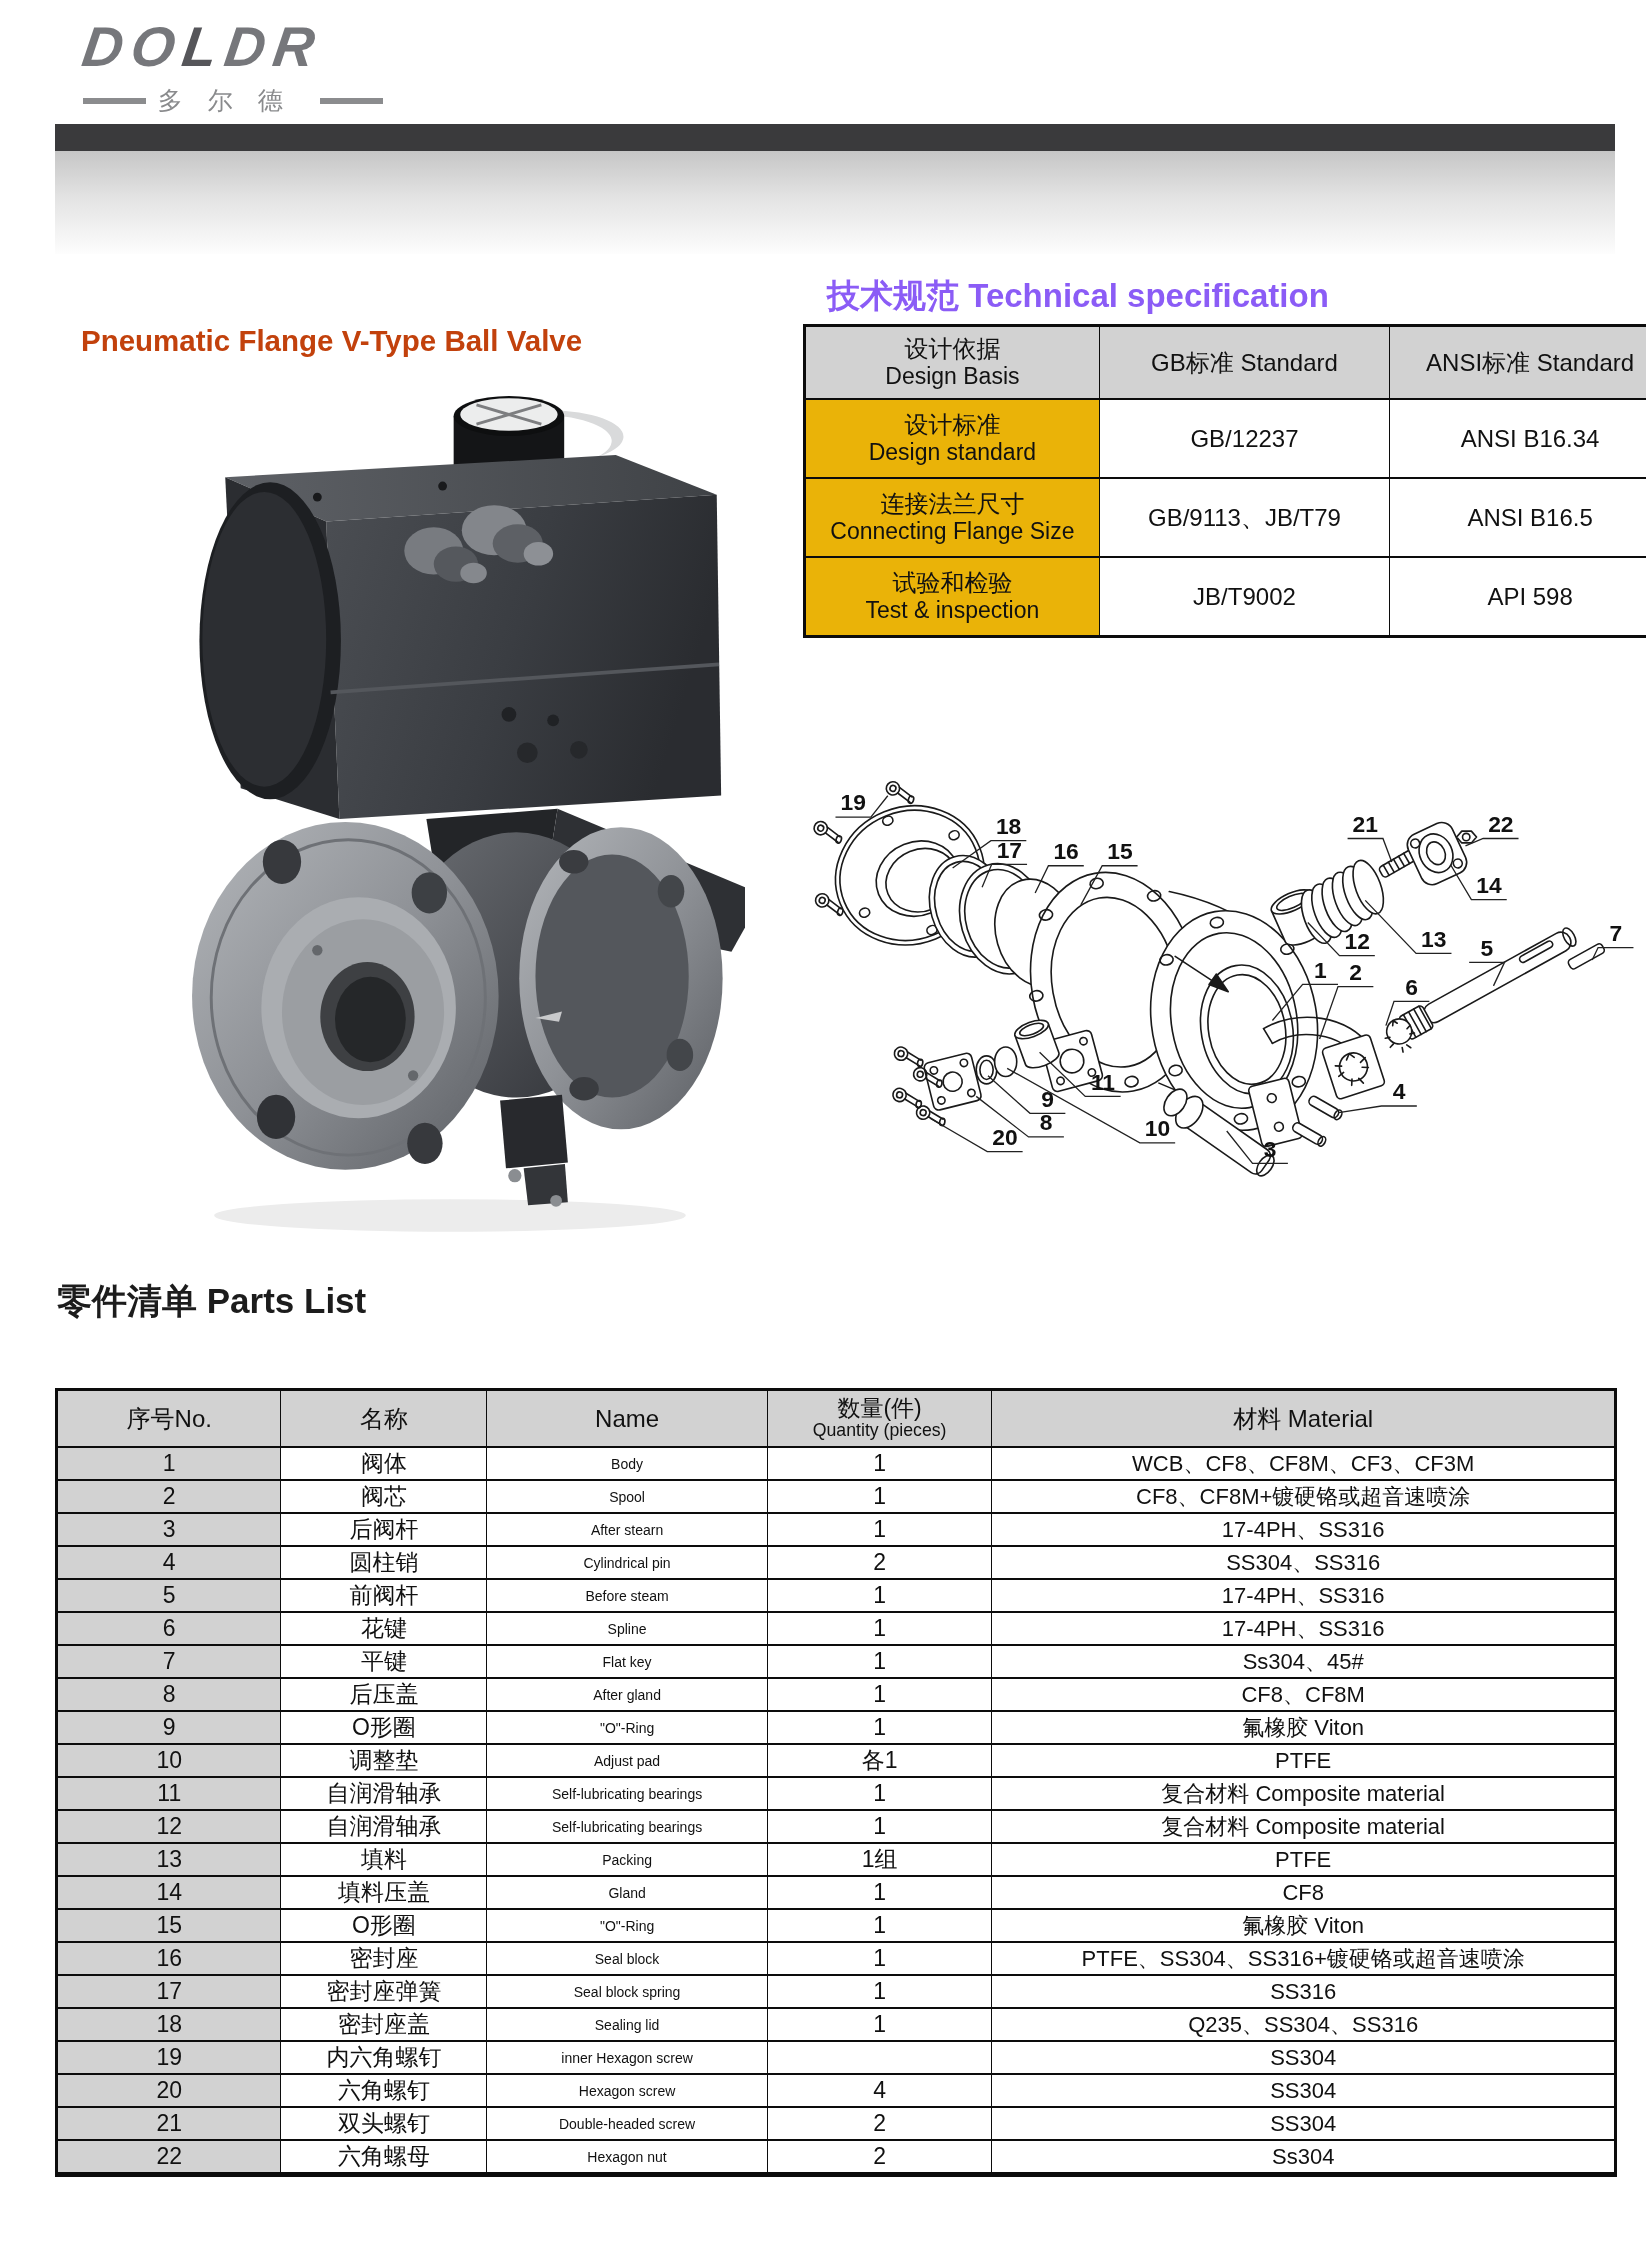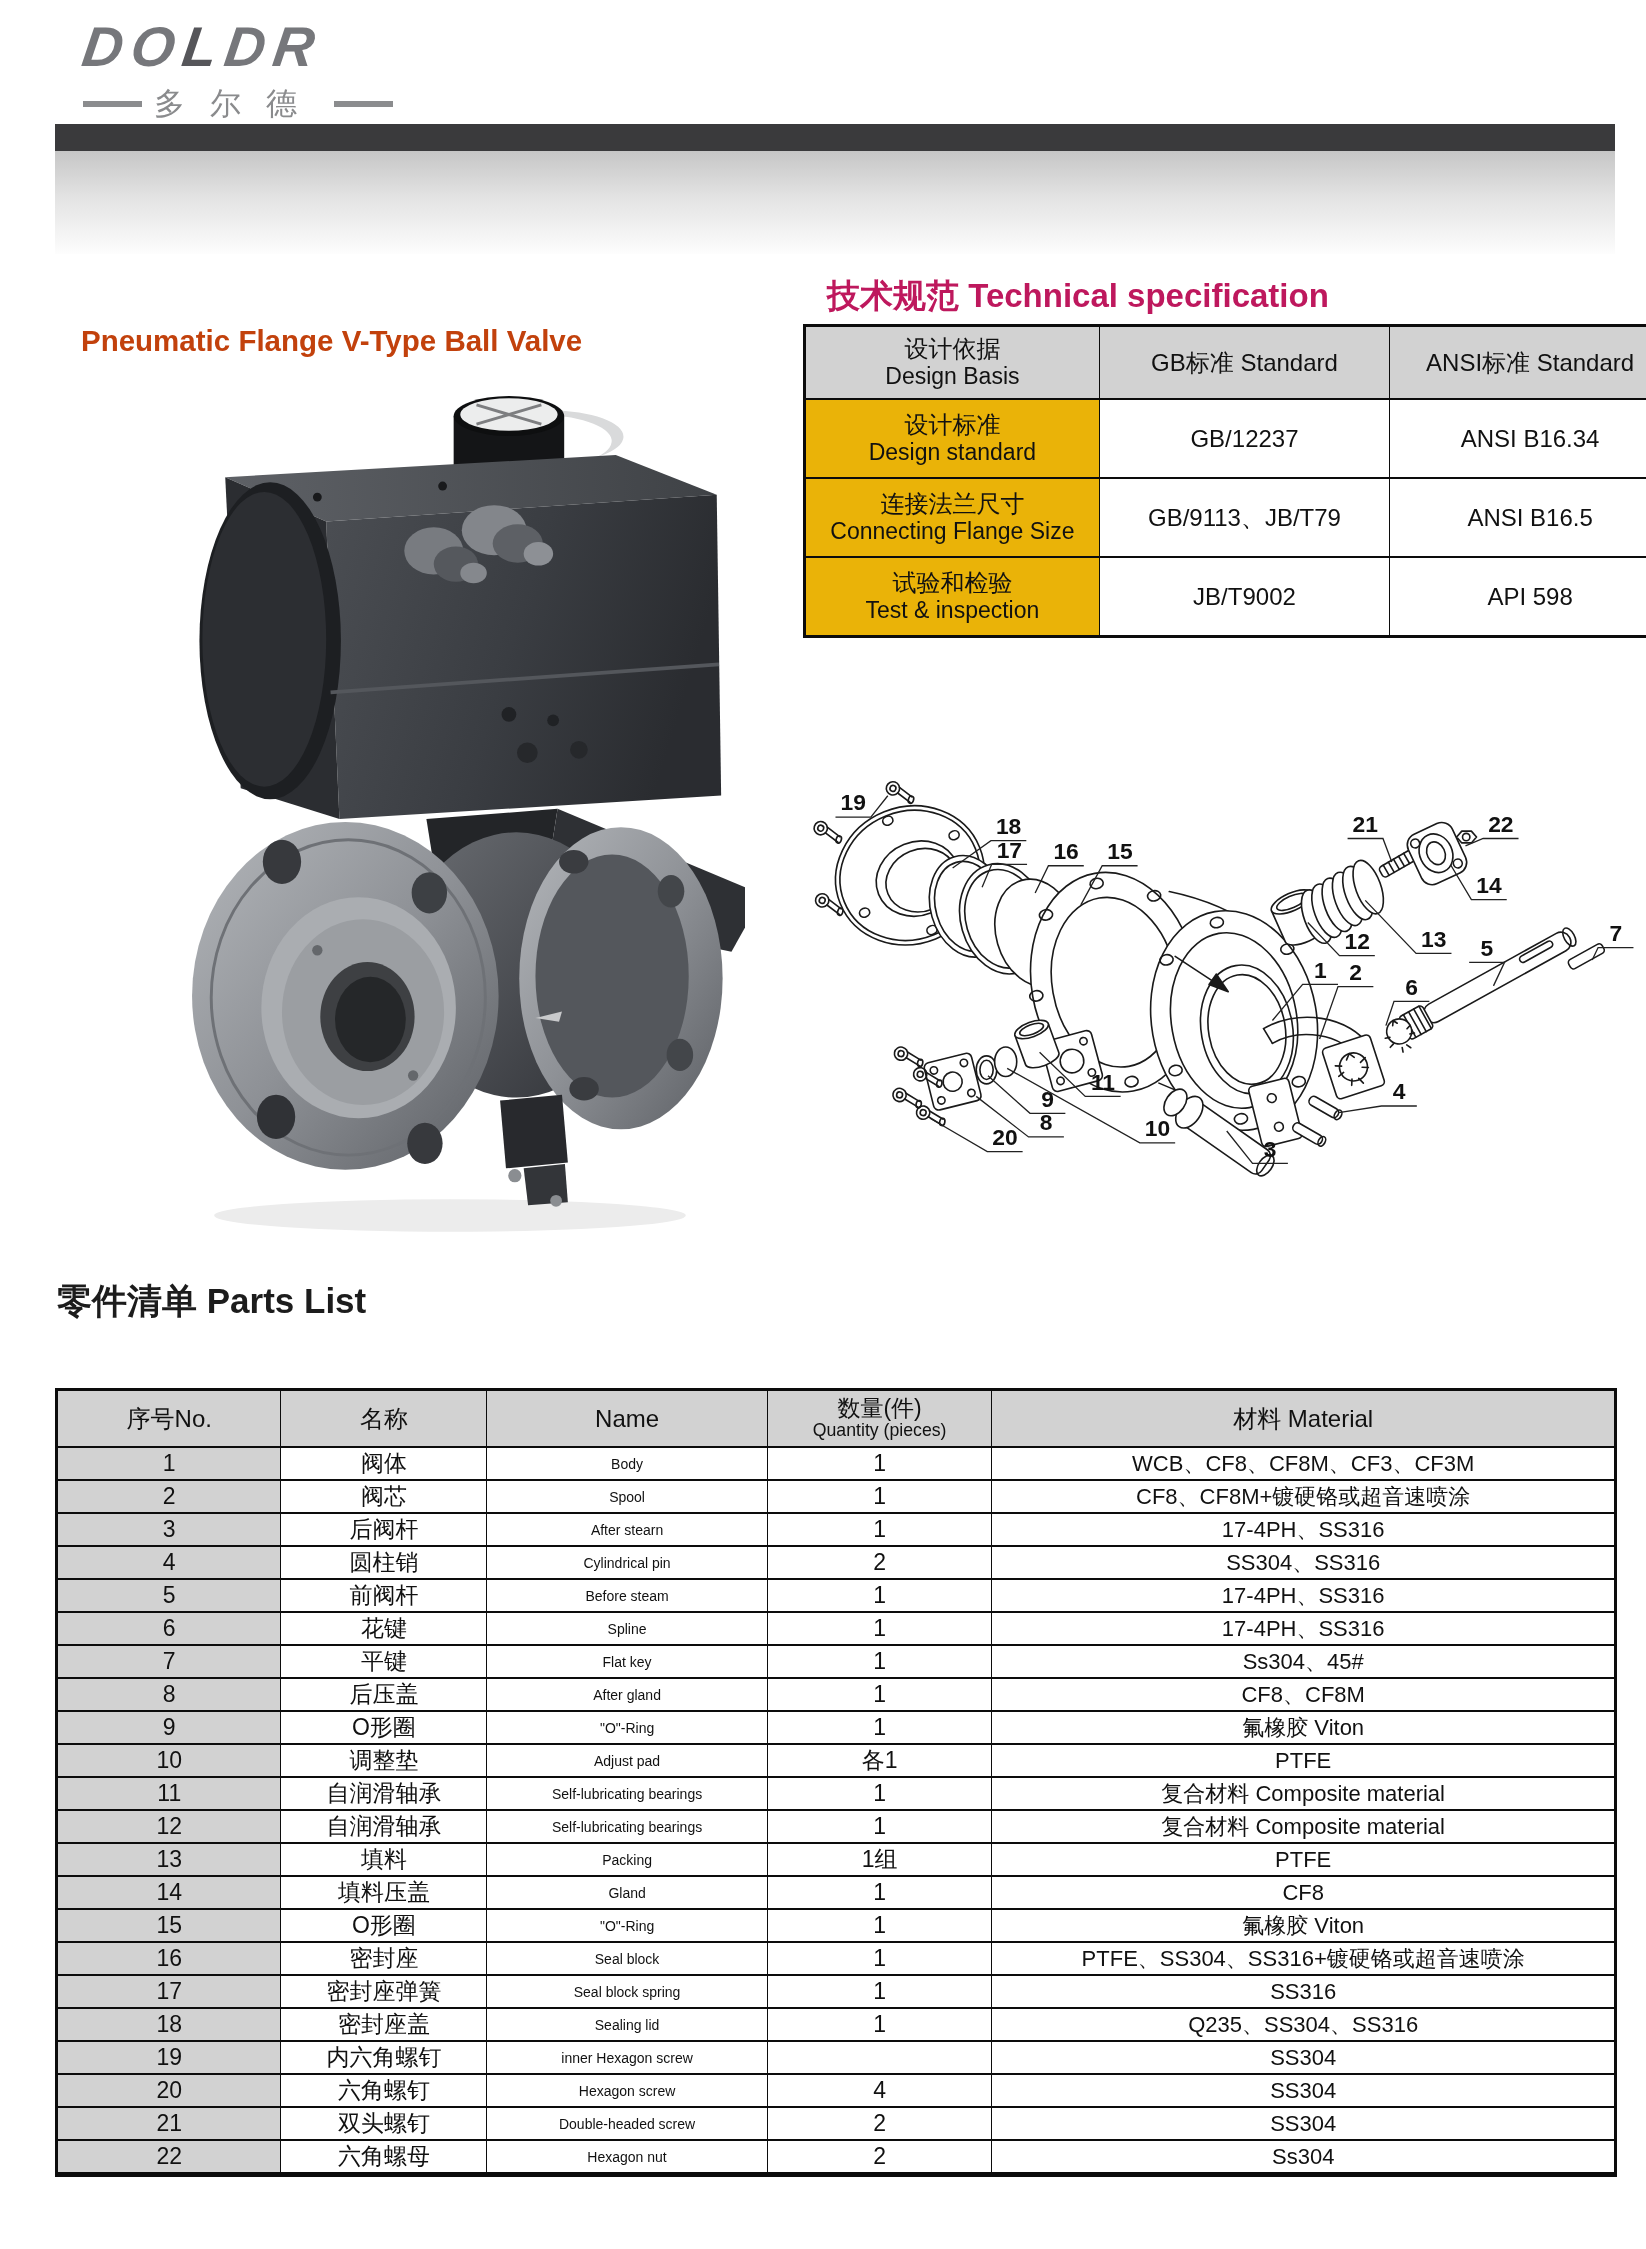--- a/index.html
+++ b/index.html
@@ -5,30 +5,30 @@
   html,body{margin:0;padding:0;background:#888;}
   #page{position:relative;width:1646px;height:2250px;background:#ffffff;overflow:hidden;
         font-family:"Liberation Sans","DejaVu Sans",sans-serif;color:#111;}
   
   .logo{position:absolute;left:83px;top:19px;width:310px;}
   .logo-word{font-size:56px;font-weight:900;font-style:italic;letter-spacing:8px;
              transform:skewX(-8deg);color:#76777b;line-height:1;}
   .logo-word .dk{color:#56565a;}
   .logo-sub{margin-top:13.3px;display:flex;align-items:center;gap:11.8px;}
   .logo-line{width:63px;height:6.6px;background:#8b8c8e;}
-  .logo-cjk{font-size:31px;color:#8a8b8d;letter-spacing:25px;white-space:nowrap;line-height:1;}
+  .logo-cjk{font-size:25px;color:#8a8b8d;letter-spacing:25px;white-space:nowrap;line-height:1;}
   
   .bar{position:absolute;left:55px;top:124px;width:1560px;height:27px;background:#3a3a3c;}
   .fade{position:absolute;left:55px;top:151px;width:1560px;height:103px;
         background:linear-gradient(to bottom,#c6c6c6 0%,#e3e3e3 45%,#fdfdfd 100%);}
   
   .title-zh{position:absolute;left:80px;top:265px;font-size:42px;font-weight:800;
             color:#2b2b2b;letter-spacing:-0.7px;white-space:nowrap;}
   .title-en{position:absolute;left:81px;top:324px;font-size:29.5px;font-weight:700;color:#c2410c;}
-  .spec-h{position:absolute;left:827px;top:274px;font-size:33px;font-weight:800;color:#be185d;}
+  .spec-h{position:absolute;left:827px;top:274px;font-size:33px;font-weight:800;color:#8b5cf6;}
   .parts-h{position:absolute;left:57px;top:1278px;font-size:35px;font-weight:800;color:#1c1c1c;}
   
   table{border-collapse:collapse;table-layout:fixed;}
   .spec-table{position:absolute;left:803px;top:324px;width:870px;border:3.7px solid #0c0c0c;}
   .spec-table th,.spec-table td{border-left:1.8px solid #0c0c0c;border-right:1.8px solid #0c0c0c;
       border-top:2.9px solid #0c0c0c;border-bottom:2.9px solid #0c0c0c;text-align:center;vertical-align:middle;
       padding:0 4.4px;font-weight:400;}
   .spec-table th{height:71px;background:#d2d2d2;font-size:24px;}
   .spec-table td{height:77px;font-size:24px;background:#fff;}
   .spec-table td.lbl{background:#eab308;}

